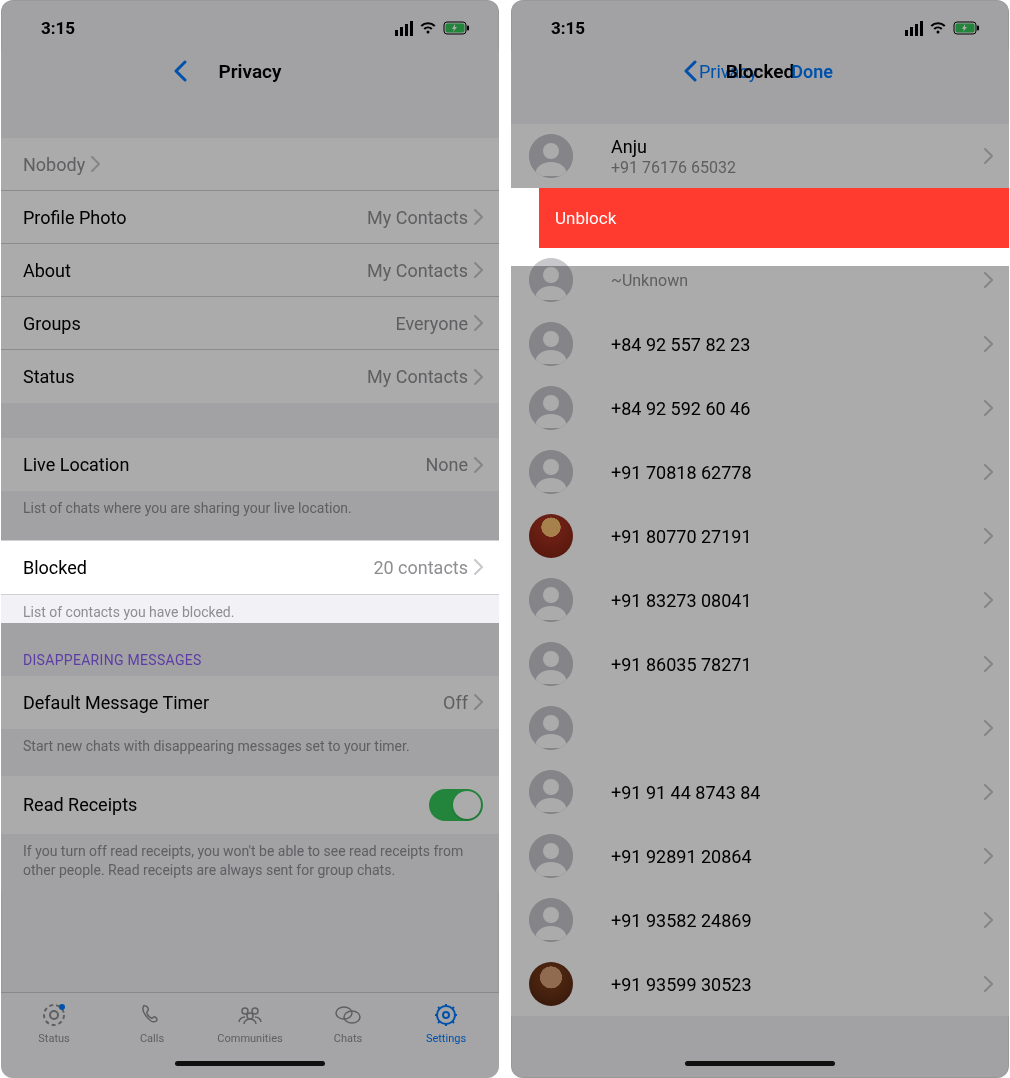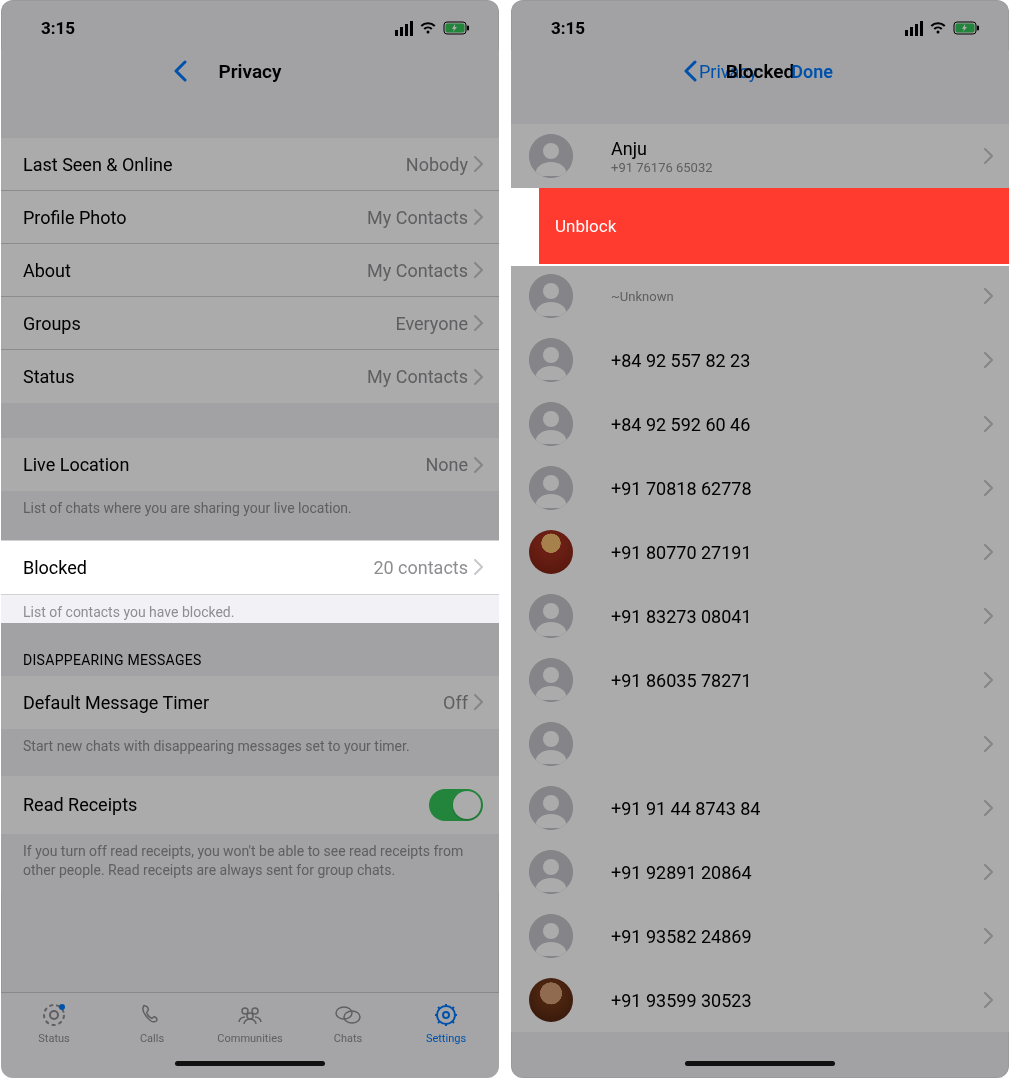--- a/index.html
+++ b/index.html
@@ -106,21 +106,21 @@
   .section-gap { height:35px; background:#f2f2f6; }
   .footer-note {
     font-size:14px;
     color:#8e8e92;
     padding: 8px 22px 12px;
     background:#f2f2f6;
     line-height:1.35;
   }
   .section-header {
     font-size:14px;
-    color:#000000;
+    color:#8b5cf6;
     padding: 18px 22px 8px;
     background:#f2f2f6;
     text-transform:uppercase;
     letter-spacing:0.3px;
   }
   
   .toggle {
     width:54px; height:32px; border-radius:16px;
     background:#34c759; position:relative;
   }
@@ -174,26 +174,26 @@
     display:flex; align-items:center; justify-content:center;
     margin-right:16px;
     flex-shrink:0;
     overflow:hidden;
   }
   .avatar svg { display:block; }
   .avatar.photo1 { background: radial-gradient(circle at 50% 30%, #f8c070 25%, #a23020 26%, #7a2010 100%); }
   .avatar.photo2 { background: radial-gradient(circle at 50% 35%, #d9a078 30%, #723818 31%, #4a2010 100%); }
   .contact-text { flex:1; }
   .contact-name { font-size:18px; color:#000; }
-  .contact-sub { font-size:13px; color:#8e8e92; margin-top:1px; }
+  .contact-sub { font-size:16px; color:#8e8e92; margin-top:1px; }
   .contact-row .chevron { margin-left:auto; }
   
   .swipe-row {
     display:flex;
-    height:76px;
+    height:60px;
     position:relative;
     z-index:70;
   }
   .swipe-white {
     width:28px; background:#fff;
   }
   .swipe-red {
     flex:1; background:#ff3b30;
     display:flex; align-items:center;
     padding-left:16px;
@@ -245,21 +245,20 @@
         </svg>
     </div>
     <div class="nav-title">Privacy</div>
     <div class="nav-right"></div>
   </div>
 
   <div class="section-gap" style="height:44px"></div>
 
   <div class="list">
     <div class="list-row">
-      <span class="row-label">Last Seen &amp; Online</span>
       <span class="row-value">Nobody</span>
       <span class="chevron">
           <svg width="9" height="16" viewBox="0 0 9 16">
             <path d="M1 1l7 7-7 7" stroke="#c7c7cc" stroke-width="2" fill="none" stroke-linecap="round"></path>
           </svg>
         </span>
     </div>
     <div class="list-row">
       <span class="row-label">Profile Photo</span>
       <span class="row-value">My Contacts</span>

